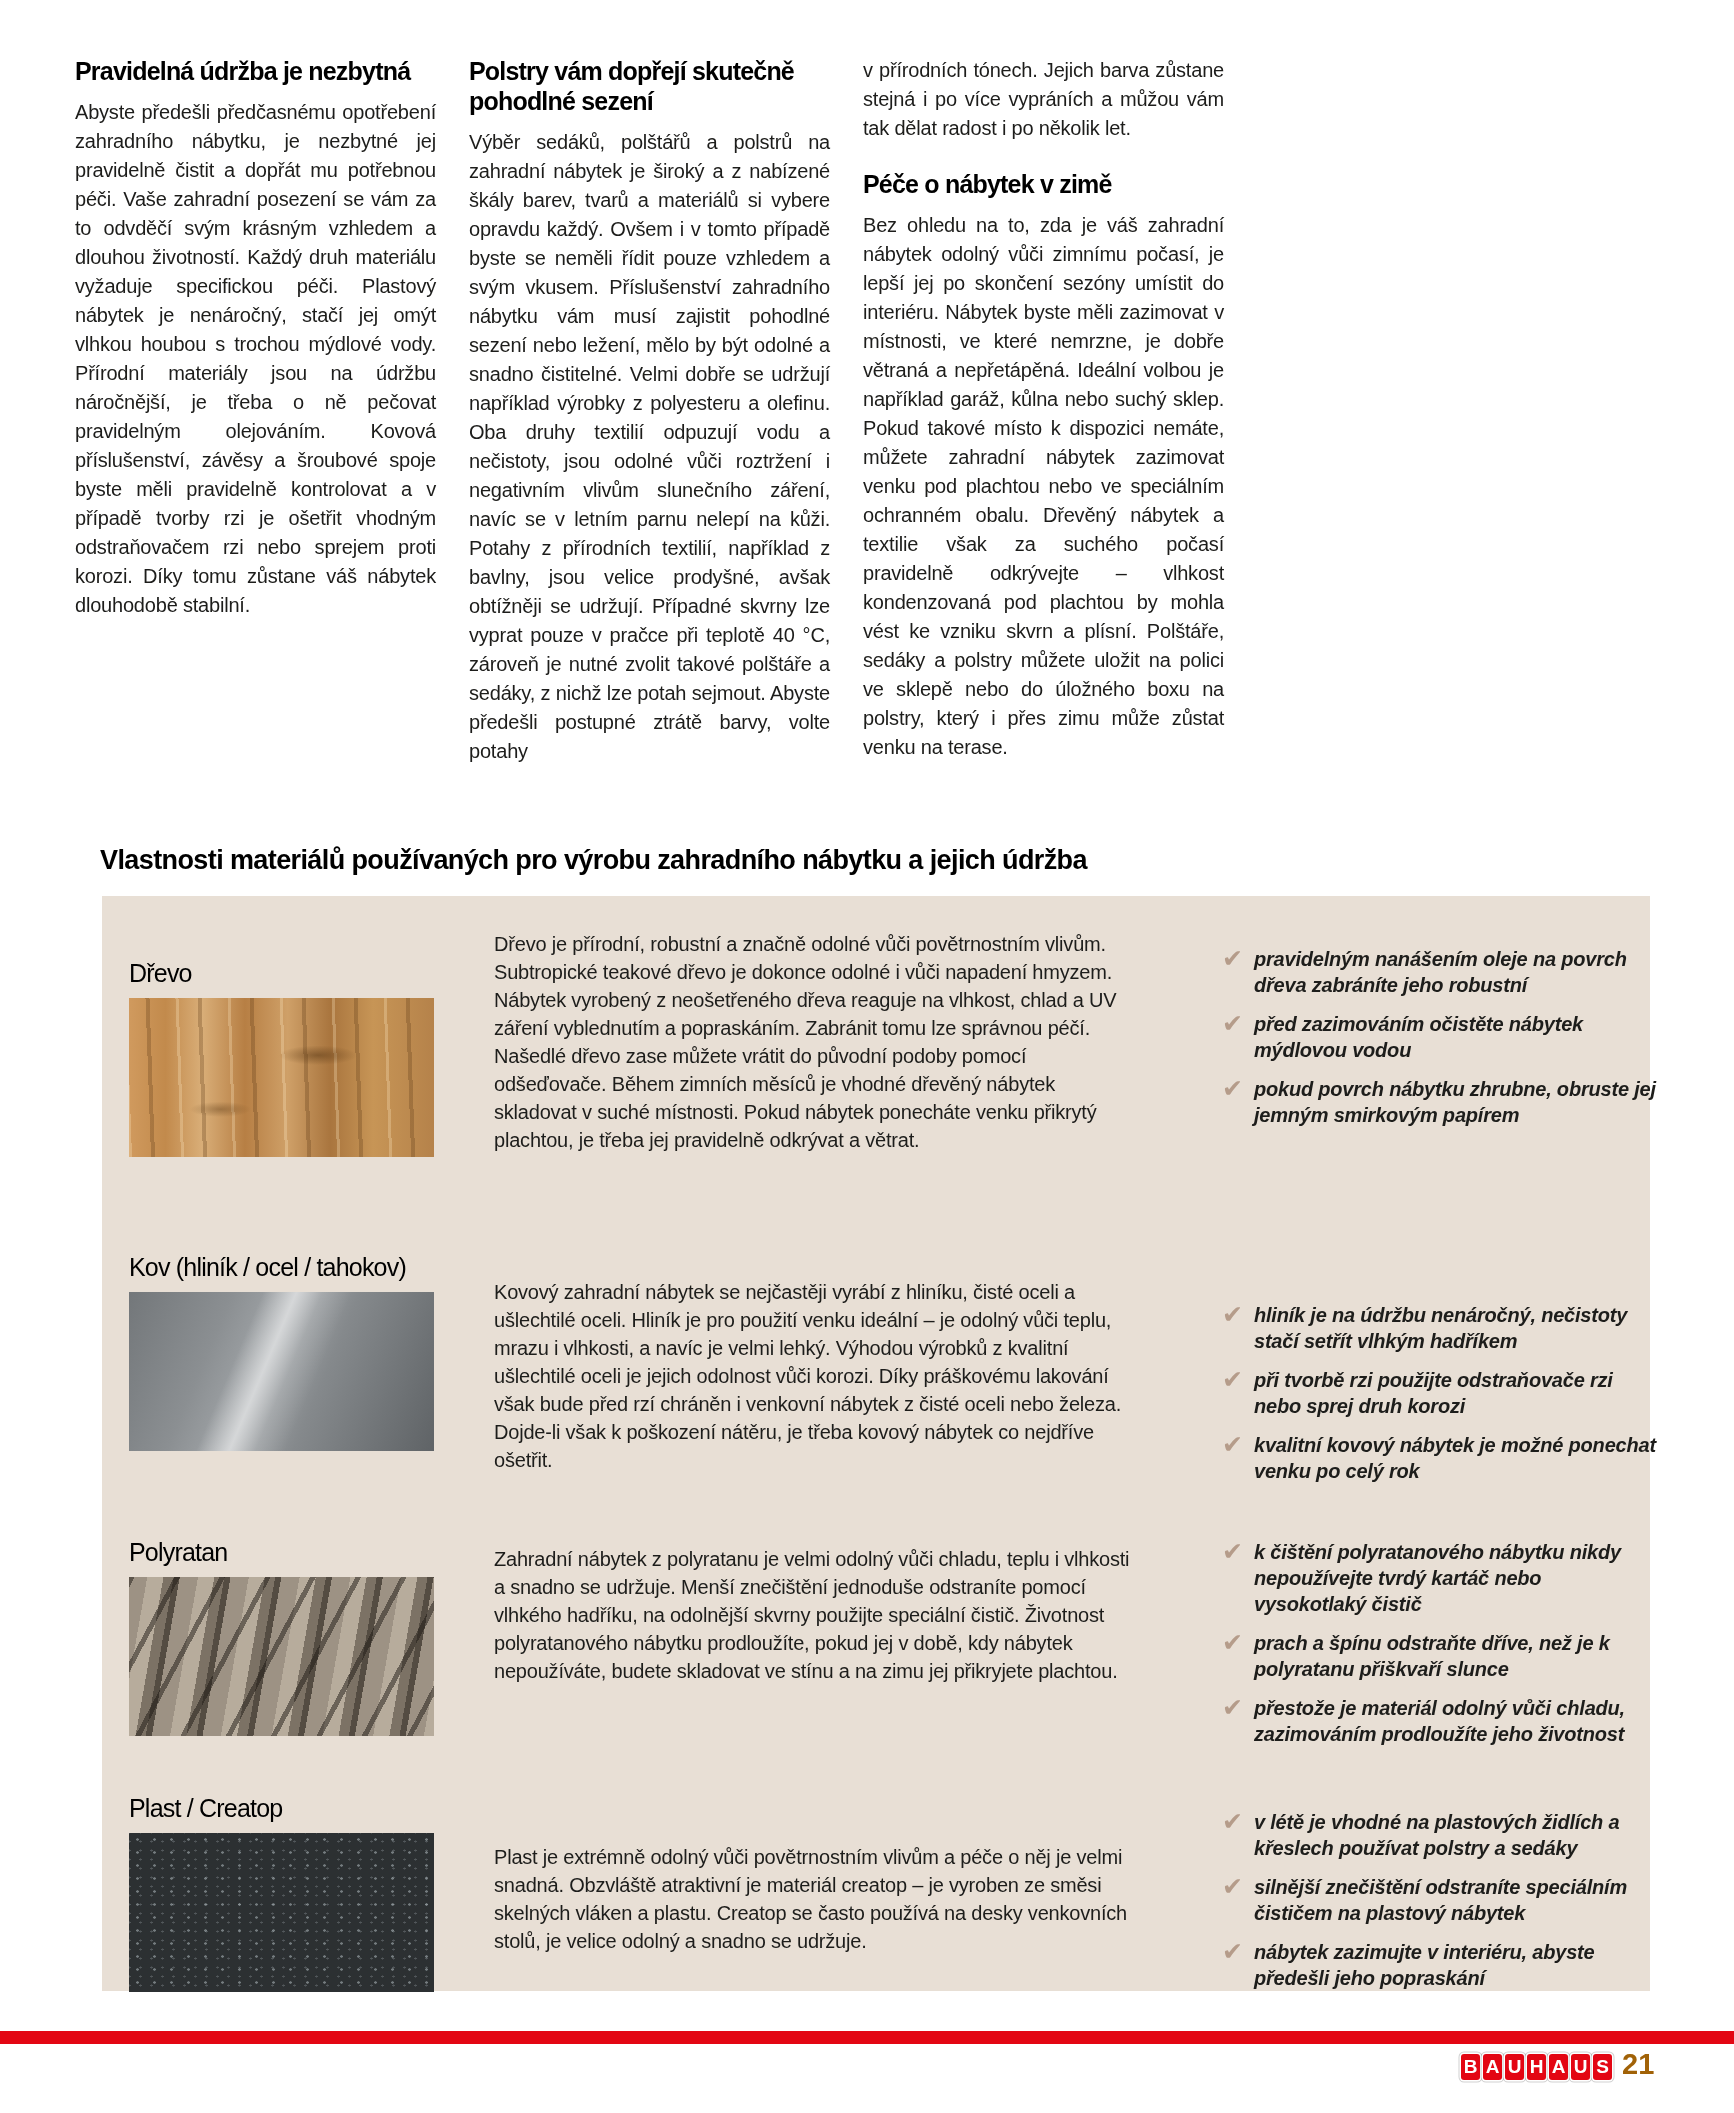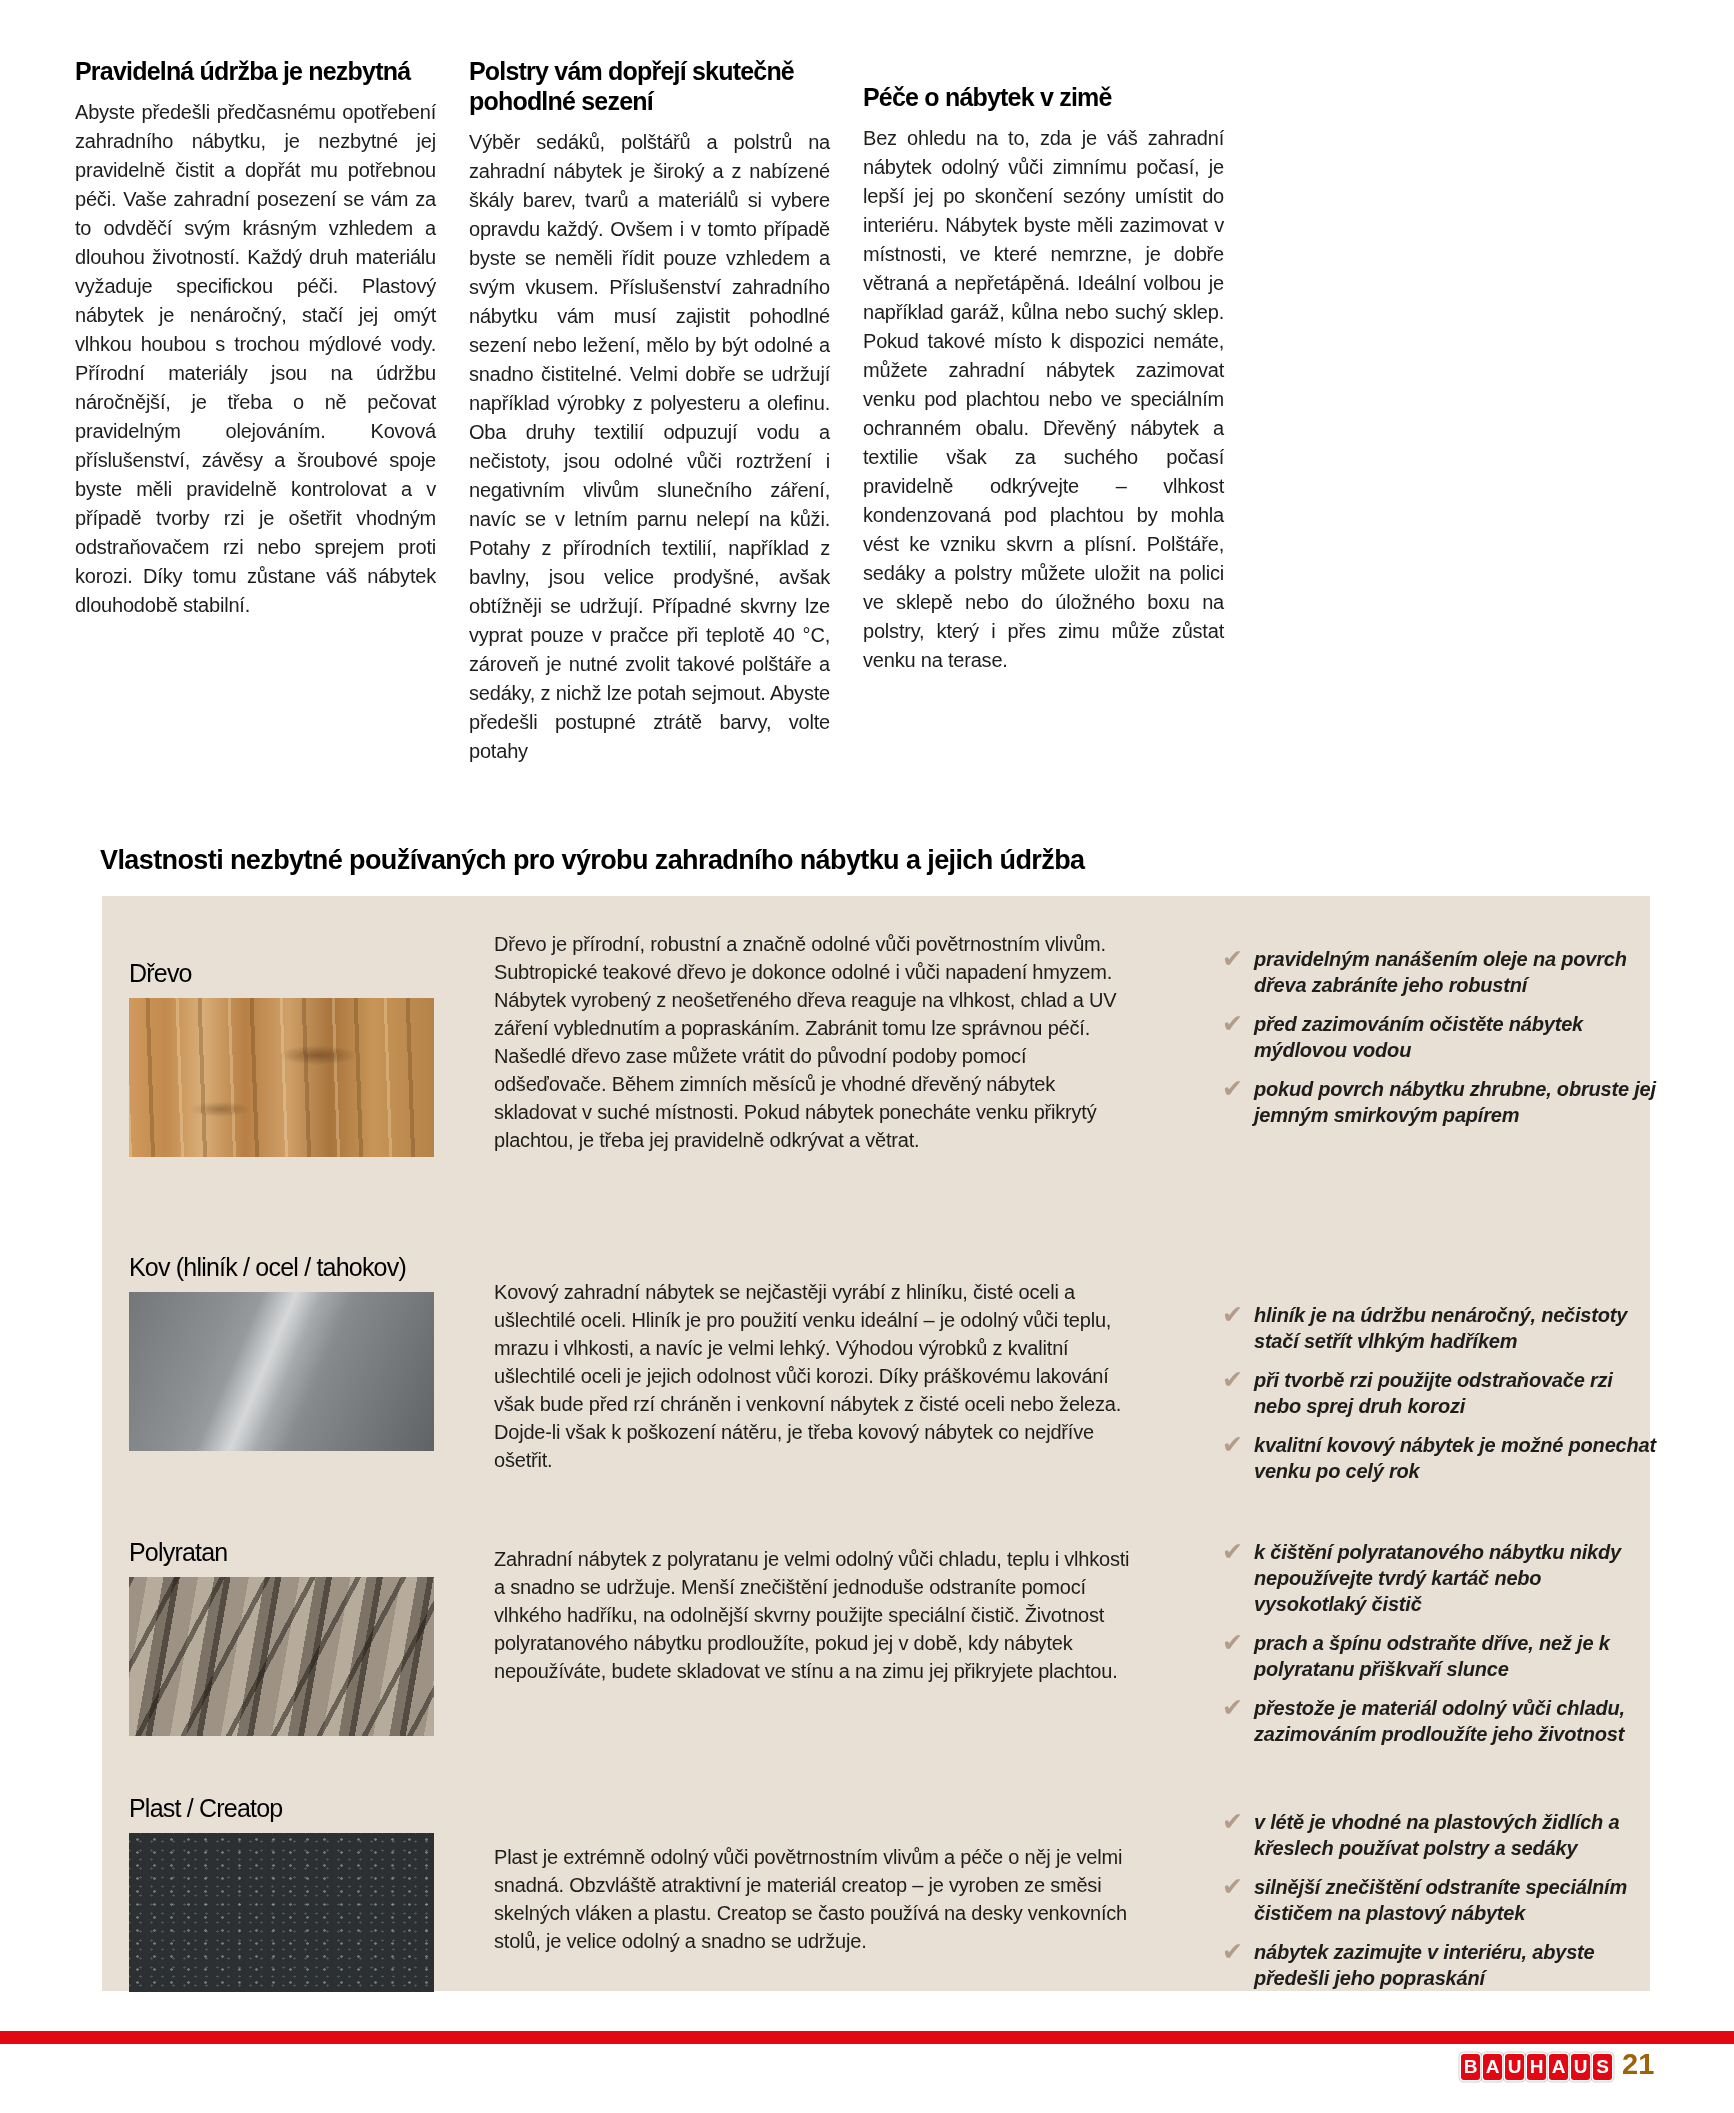--- a/index.html
+++ b/index.html
@@ -78,26 +78,27 @@
   <section class="articles">
     <div class="col">
       <h2 class="art-h">Pravidelná údržba je nezbytná</h2>
       <p class="body-p">Abyste předešli předčasnému opotřebení zahradního nábytku, je nezbytné jej pravidelně čistit a dopřát mu potřebnou péči. Vaše zahradní posezení se vám za to odvděčí svým krásným vzhledem a dlouhou životností. Každý druh materiálu vyžaduje specifickou péči. Plastový nábytek je nenáročný, stačí jej omýt vlhkou houbou s trochou mýdlové vody. Přírodní materiály jsou na údržbu náročnější, je třeba o ně pečovat pravidelným olejováním. Kovová příslušenství, závěsy a šroubové spoje byste měli pravidelně kontrolovat a v případě tvorby rzi je ošetřit vhodným odstraňovačem rzi nebo sprejem proti korozi. Díky tomu zůstane váš nábytek dlouhodobě stabilní.</p>
     </div>
     <div class="col">
       <h2 class="art-h">Polstry vám dopřejí skutečně pohodlné sezení</h2>
       <p class="body-p">Výběr sedáků, polštářů a polstrů na zahradní nábytek je široký a z nabízené škály barev, tvarů a materiálů si vybere opravdu každý. Ovšem i v tomto případě byste se neměli řídit pouze vzhledem a svým vkusem. Příslušenství zahradního nábytku vám musí zajistit pohodlné sezení nebo ležení, mělo by být odolné a snadno čistitelné. Velmi dobře se udržují například výrobky z polyesteru a olefinu. Oba druhy textilií odpuzují vodu a nečistoty, jsou odolné vůči roztržení i negativním vlivům slunečního záření, navíc se v letním parnu nelepí na kůži. Potahy z přírodních textilií, například z bavlny, jsou velice prodyšné, avšak obtížněji se udržují. Případné skvrny lze vyprat pouze v pračce při teplotě 40 °C, zároveň je nutné zvolit takové polštáře a sedáky, z nichž lze potah sejmout. Abyste předešli postupné ztrátě barvy, volte potahy</p>
     </div>
     <div class="col">
+      <p class="body-p">v přírodních tónech. Jejich barva zůstane stejná i po více vypráních a můžou vám tak dělat radost i po několik let.</p>
       <h2 class="art-h mt">Péče o nábytek v zimě</h2>
       <p class="body-p">Bez ohledu na to, zda je váš zahradní nábytek odolný vůči zimnímu počasí, je lepší jej po skončení sezóny umístit do interiéru. Nábytek byste měli zazimovat v místnosti, ve které nemrzne, je dobře větraná a nepřetápěná. Ideální volbou je například garáž, kůlna nebo suchý sklep. Pokud takové místo k dispozici nemáte, můžete zahradní nábytek zazimovat venku pod plachtou nebo ve speciálním ochranném obalu. Dřevěný nábytek a textilie však za suchého počasí pravidelně odkrývejte – vlhkost kondenzovaná pod plachtou by mohla vést ke vzniku skvrn a plísní. Polštáře, sedáky a polstry můžete uložit na polici ve sklepě nebo do úložného boxu na polstry, který i přes zimu může zůstat venku na terase.</p>
     </div>
   </section>
 
-  <h2 class="section-title">Vlastnosti nezbytné používaných pro výrobu zahradního nábytku a jejich údržba</h2>
+  <h2 class="section-title">Vlastnosti materiálů používaných pro výrobu zahradního nábytku a jejich údržba</h2>
 
   <div class="panel">
 
     <div class="row r1">
       <div class="cell-label">
         <h3 class="mat-name">Dřevo</h3>
         <div class="img tex-wood"></div>
       </div>
       <p class="cell-desc">Dřevo je přírodní, robustní a značně odolné vůči povětrnostním vlivům. Subtropické teakové dřevo je dokonce odolné i vůči napadení hmyzem. Nábytek vyrobený z neošetřeného dřeva reaguje na vlhkost, chlad a UV záření vyblednutím a popraskáním. Zabránit tomu lze správnou péčí. Našedlé dřevo zase můžete vrátit do původní podoby pomocí odšeďovače. Během zimních měsíců je vhodné dřevěný nábytek skladovat v suché místnosti. Pokud nábytek ponecháte venku přikrytý plachtou, je třeba jej pravidelně odkrývat a větrat.</p>
       <ul class="cell-tips">

